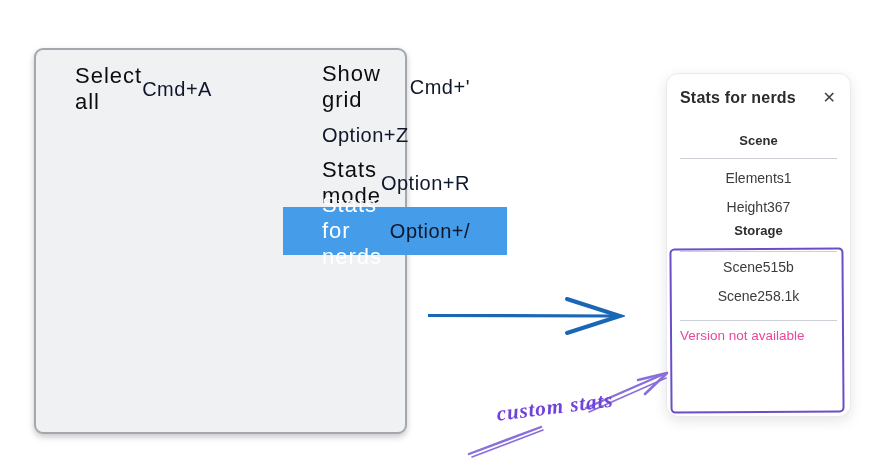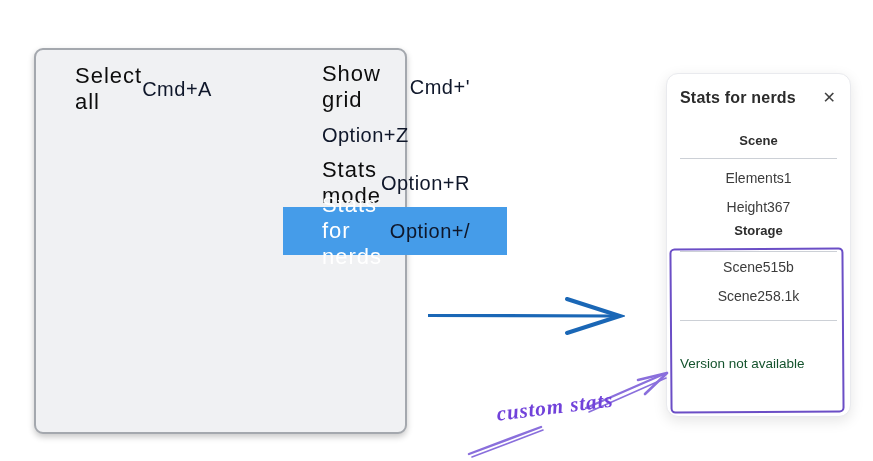--- a/index.html
+++ b/index.html
@@ -40,21 +40,21 @@
   .sec-header{text-align:center;font-weight:bold;font-size:13px;color:#2d2d2d;height:20px;line-height:20px;}
   .sec-header.h-scene{margin-top:22px;}
   .sec-header.h-storage{margin-top:0;}
   .sec-header.h-version{margin-top:4px;}
   .rule{border:none;border-top:1px solid #ccd0d6;margin:0;}
   .rule.r1{margin-top:7px;}
   .rule.r2{margin-top:10px;}
   .rule.r3{margin-top:10px;}
   .stat-row{display:flex;align-items:center;justify-content:center;height:29px;font-size:14px;color:#3c3c3c;}
   .stat-rows.scene{margin-top:4px;}
-  .note-row{height:28px;display:flex;align-items:center;font-size:13.5px;color:#14532d;white-space:nowrap;margin-top:28px;}
+  .note-row{height:28px;display:flex;align-items:center;font-size:13.5px;color:#ec4899;white-space:nowrap;}
 
   
   .anno-box{
     position:absolute;left:670px;top:248px;width:174px;height:165px;box-sizing:border-box;
     border:2px solid #6b4ec6;border-radius:5px;transform:rotate(-.4deg);pointer-events:none;
   }
   .arrow-svg{position:absolute;pointer-events:none;}
   .custom-label{
     position:absolute;left:496px;top:392px;width:160px;
     font-family:cursive;font-style:italic;font-size:21px;font-weight:bold;

